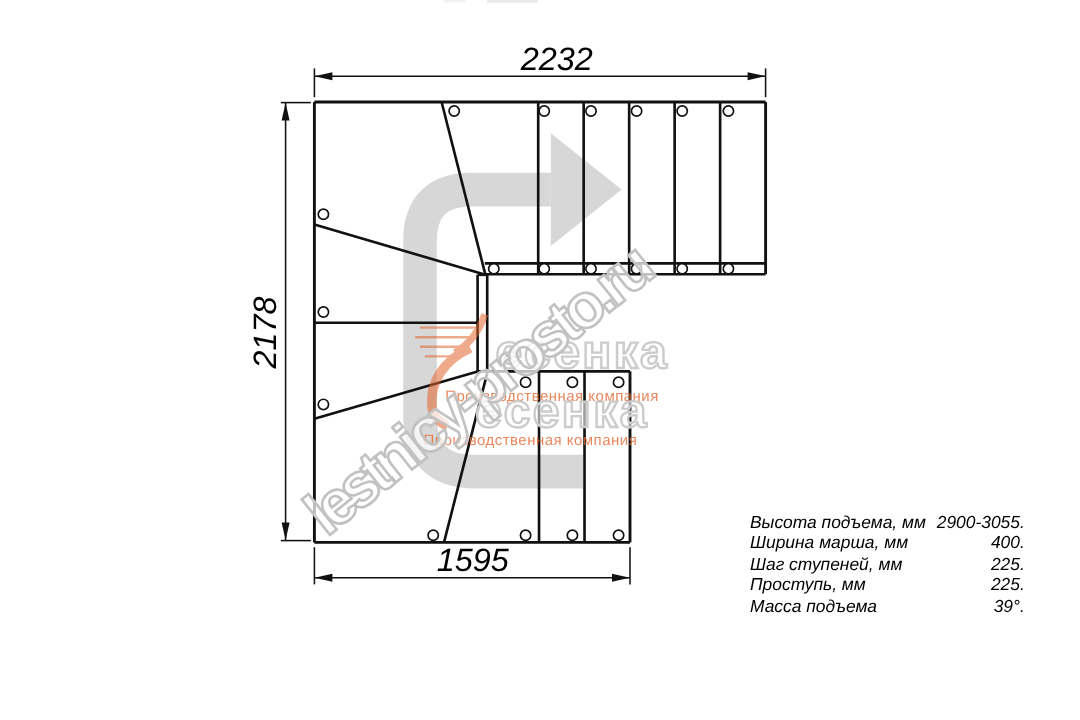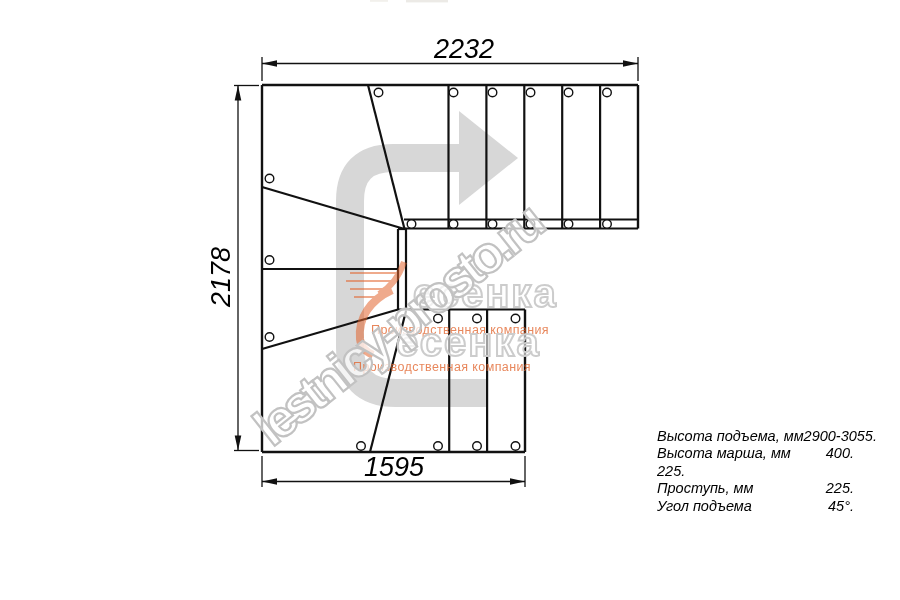--- a/index.html
+++ b/index.html
@@ -6,21 +6,21 @@
   body{
     width:900px;height:600px;background:#ffffff;position:relative;overflow:hidden;
     font-family:"Liberation Sans",sans-serif;
   }
   .stage{position:absolute;inset:0;border-radius:18px;}
   svg.plan{position:absolute;left:0;top:0;}
   .specs{
     position:absolute;left:625px;top:428px;width:229px;
     font-style:italic;font-size:14.5px;line-height:17.4px;color:#000;
   }
-  .spec-row{display:flex;justify-content:space-between;white-space:nowrap;margin-left:32px;}
+  .spec-row{display:flex;justify-content:space-between;white-space:nowrap;}
   .spec-value{text-align:right;}
   .dim-text{font-family:"Liberation Sans",sans-serif;font-style:italic;font-size:27px;fill:#000;}
   .wm-site{
     font-family:"Liberation Sans",sans-serif;font-weight:bold;font-size:52px;letter-spacing:-5px;
     fill:rgba(255,255,255,0.72);stroke:#c2c2c2;stroke-width:2.2px;
   }
   .wm-word{
     font-family:"Liberation Sans",sans-serif;font-weight:bold;font-size:40px;letter-spacing:2px;
     fill:rgba(255,255,255,0.6);stroke:#cccccc;stroke-width:2px;
   }
@@ -151,29 +151,30 @@
 
     <text class="wm-site" transform="translate(272,448) rotate(-38.5)">lestnicy-prosto.ru</text>
   </svg>
 
   <div class="specs">
     <div class="spec-row">
       <span class="spec-label">Высота подъема, мм</span>
       <span class="spec-value">2900-3055.</span>
     </div>
     <div class="spec-row">
-      <span class="spec-label">Высота марша, мм</span>
+      <span class="spec-label">Ширина марша, мм</span>
       <span class="spec-value">400.</span>
     </div>
     <div class="spec-row">
+      <span class="spec-label">Шаг ступеней, мм</span>
       <span class="spec-value">225.</span>
     </div>
     <div class="spec-row">
       <span class="spec-label">Проступь, мм</span>
       <span class="spec-value">225.</span>
     </div>
     <div class="spec-row">
-      <span class="spec-label">Угол подъема</span>
-      <span class="spec-value">45°.</span>
+      <span class="spec-label">Масса подъема</span>
+      <span class="spec-value">39°.</span>
     </div>
   </div>
 
 </div>
 
 </body></html>

